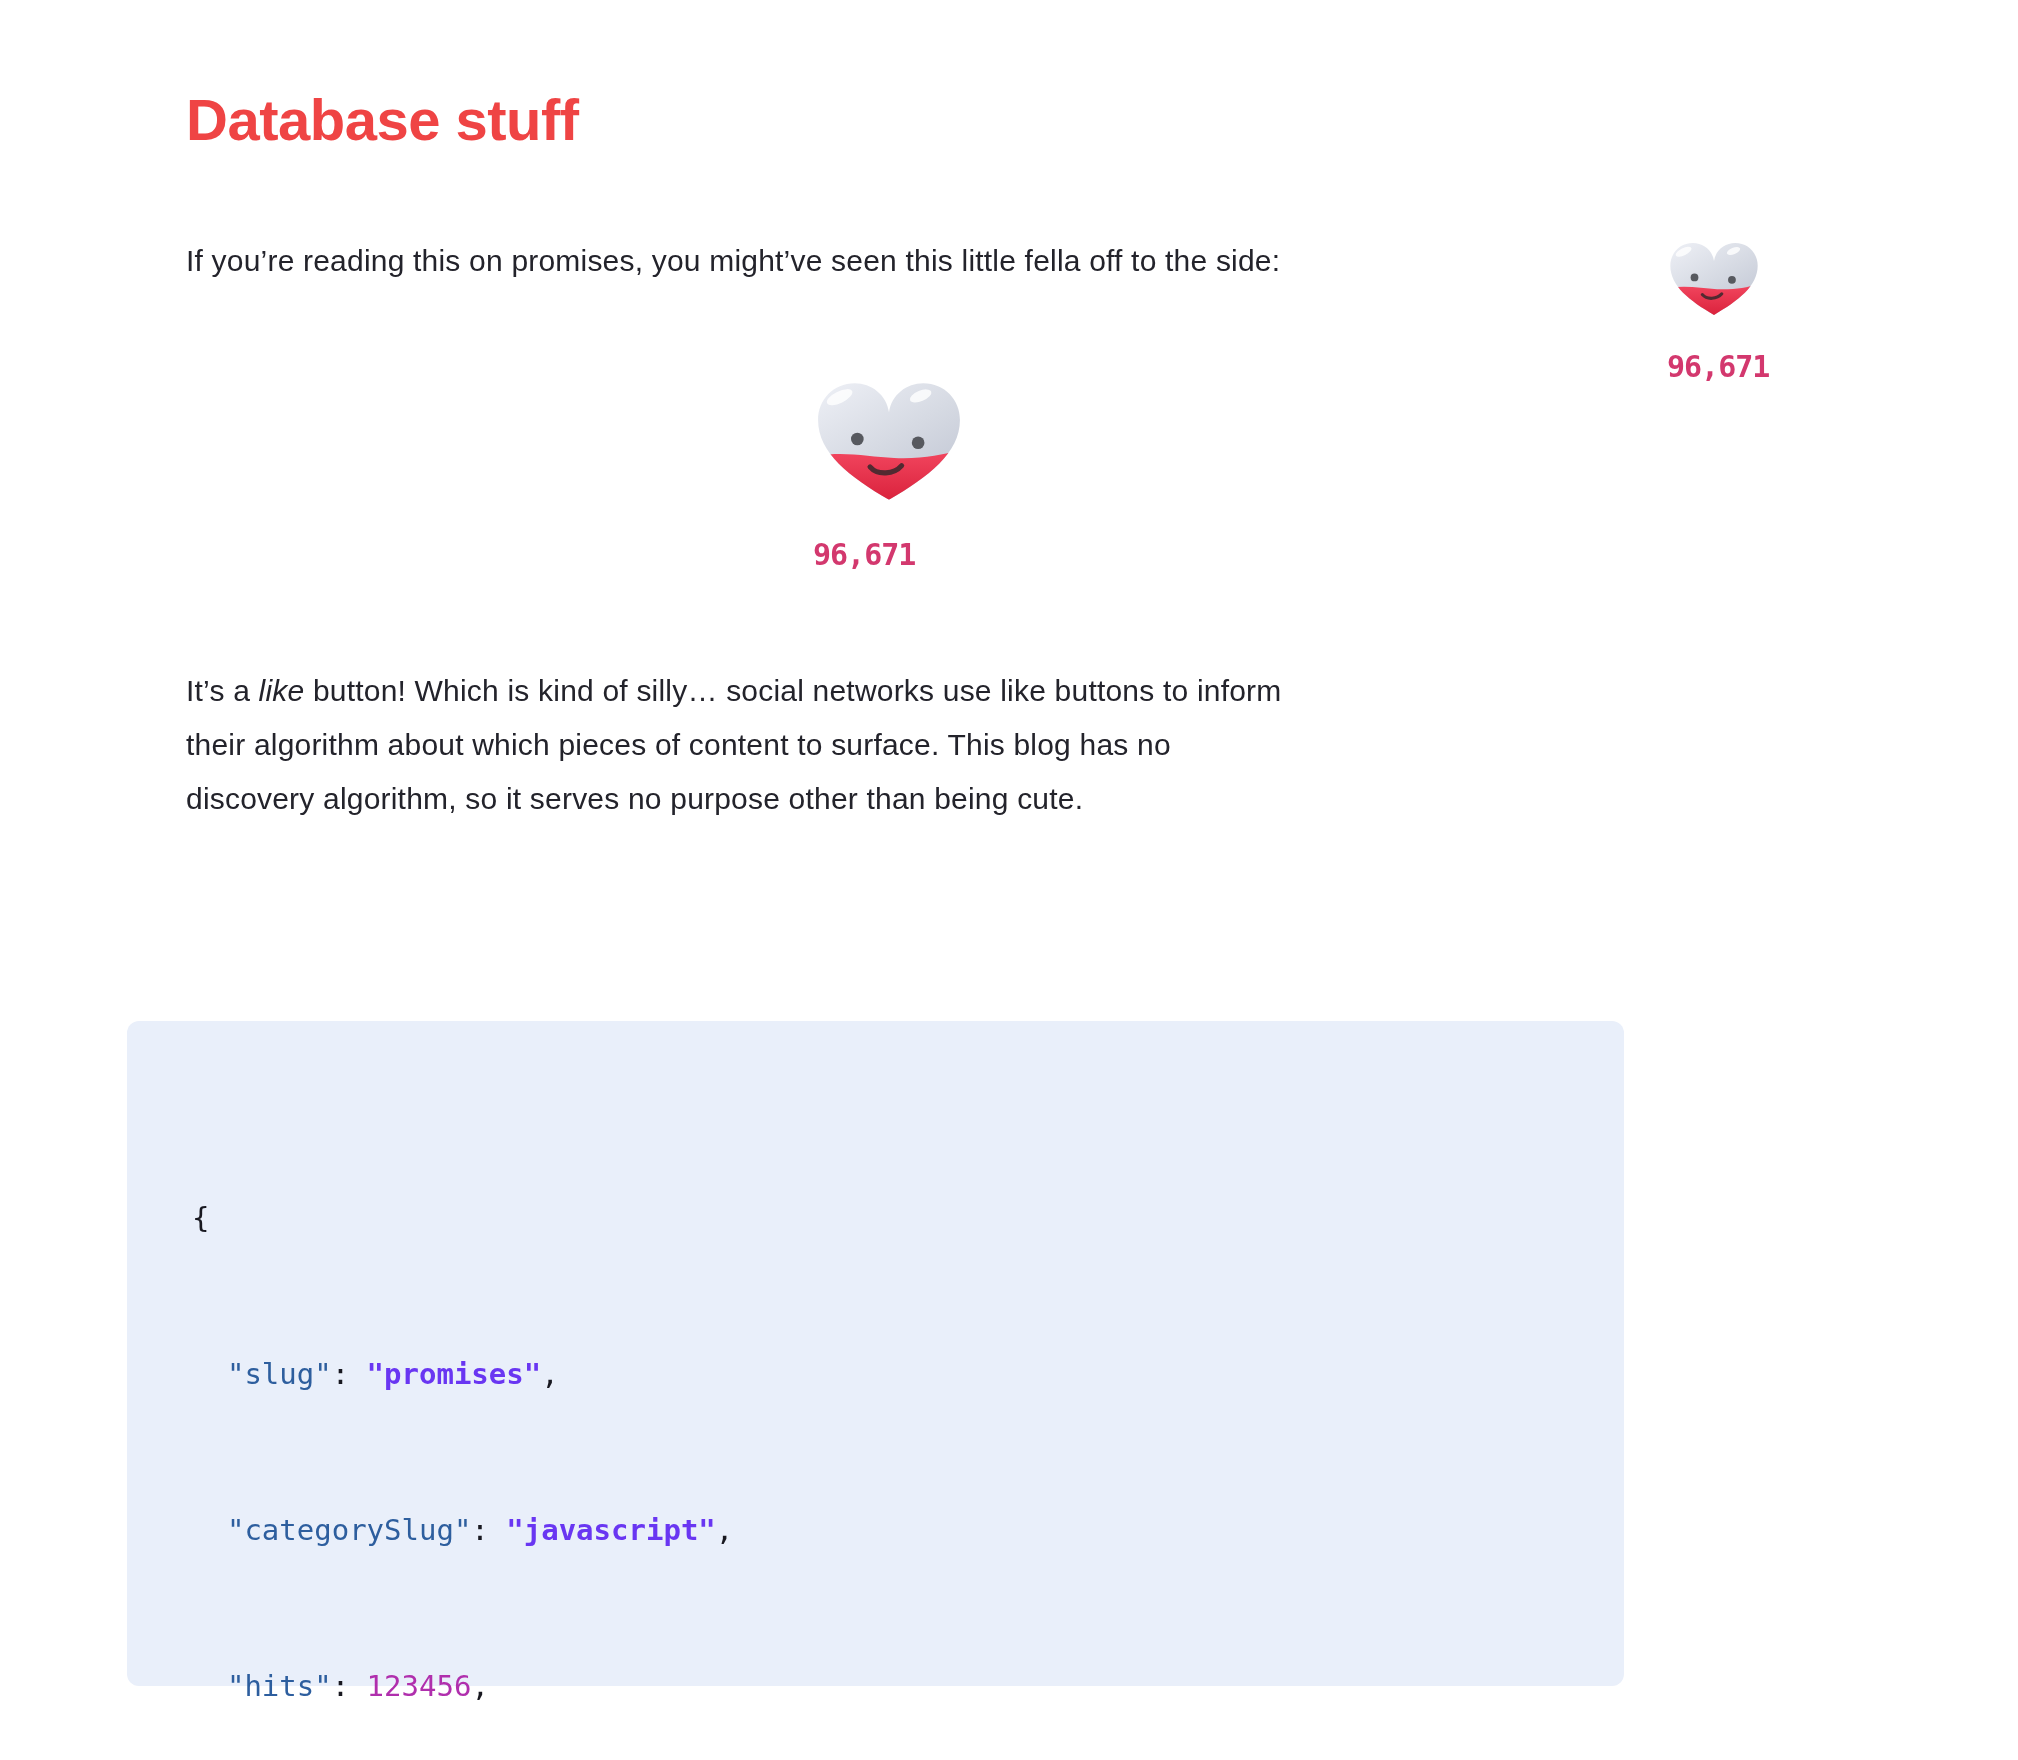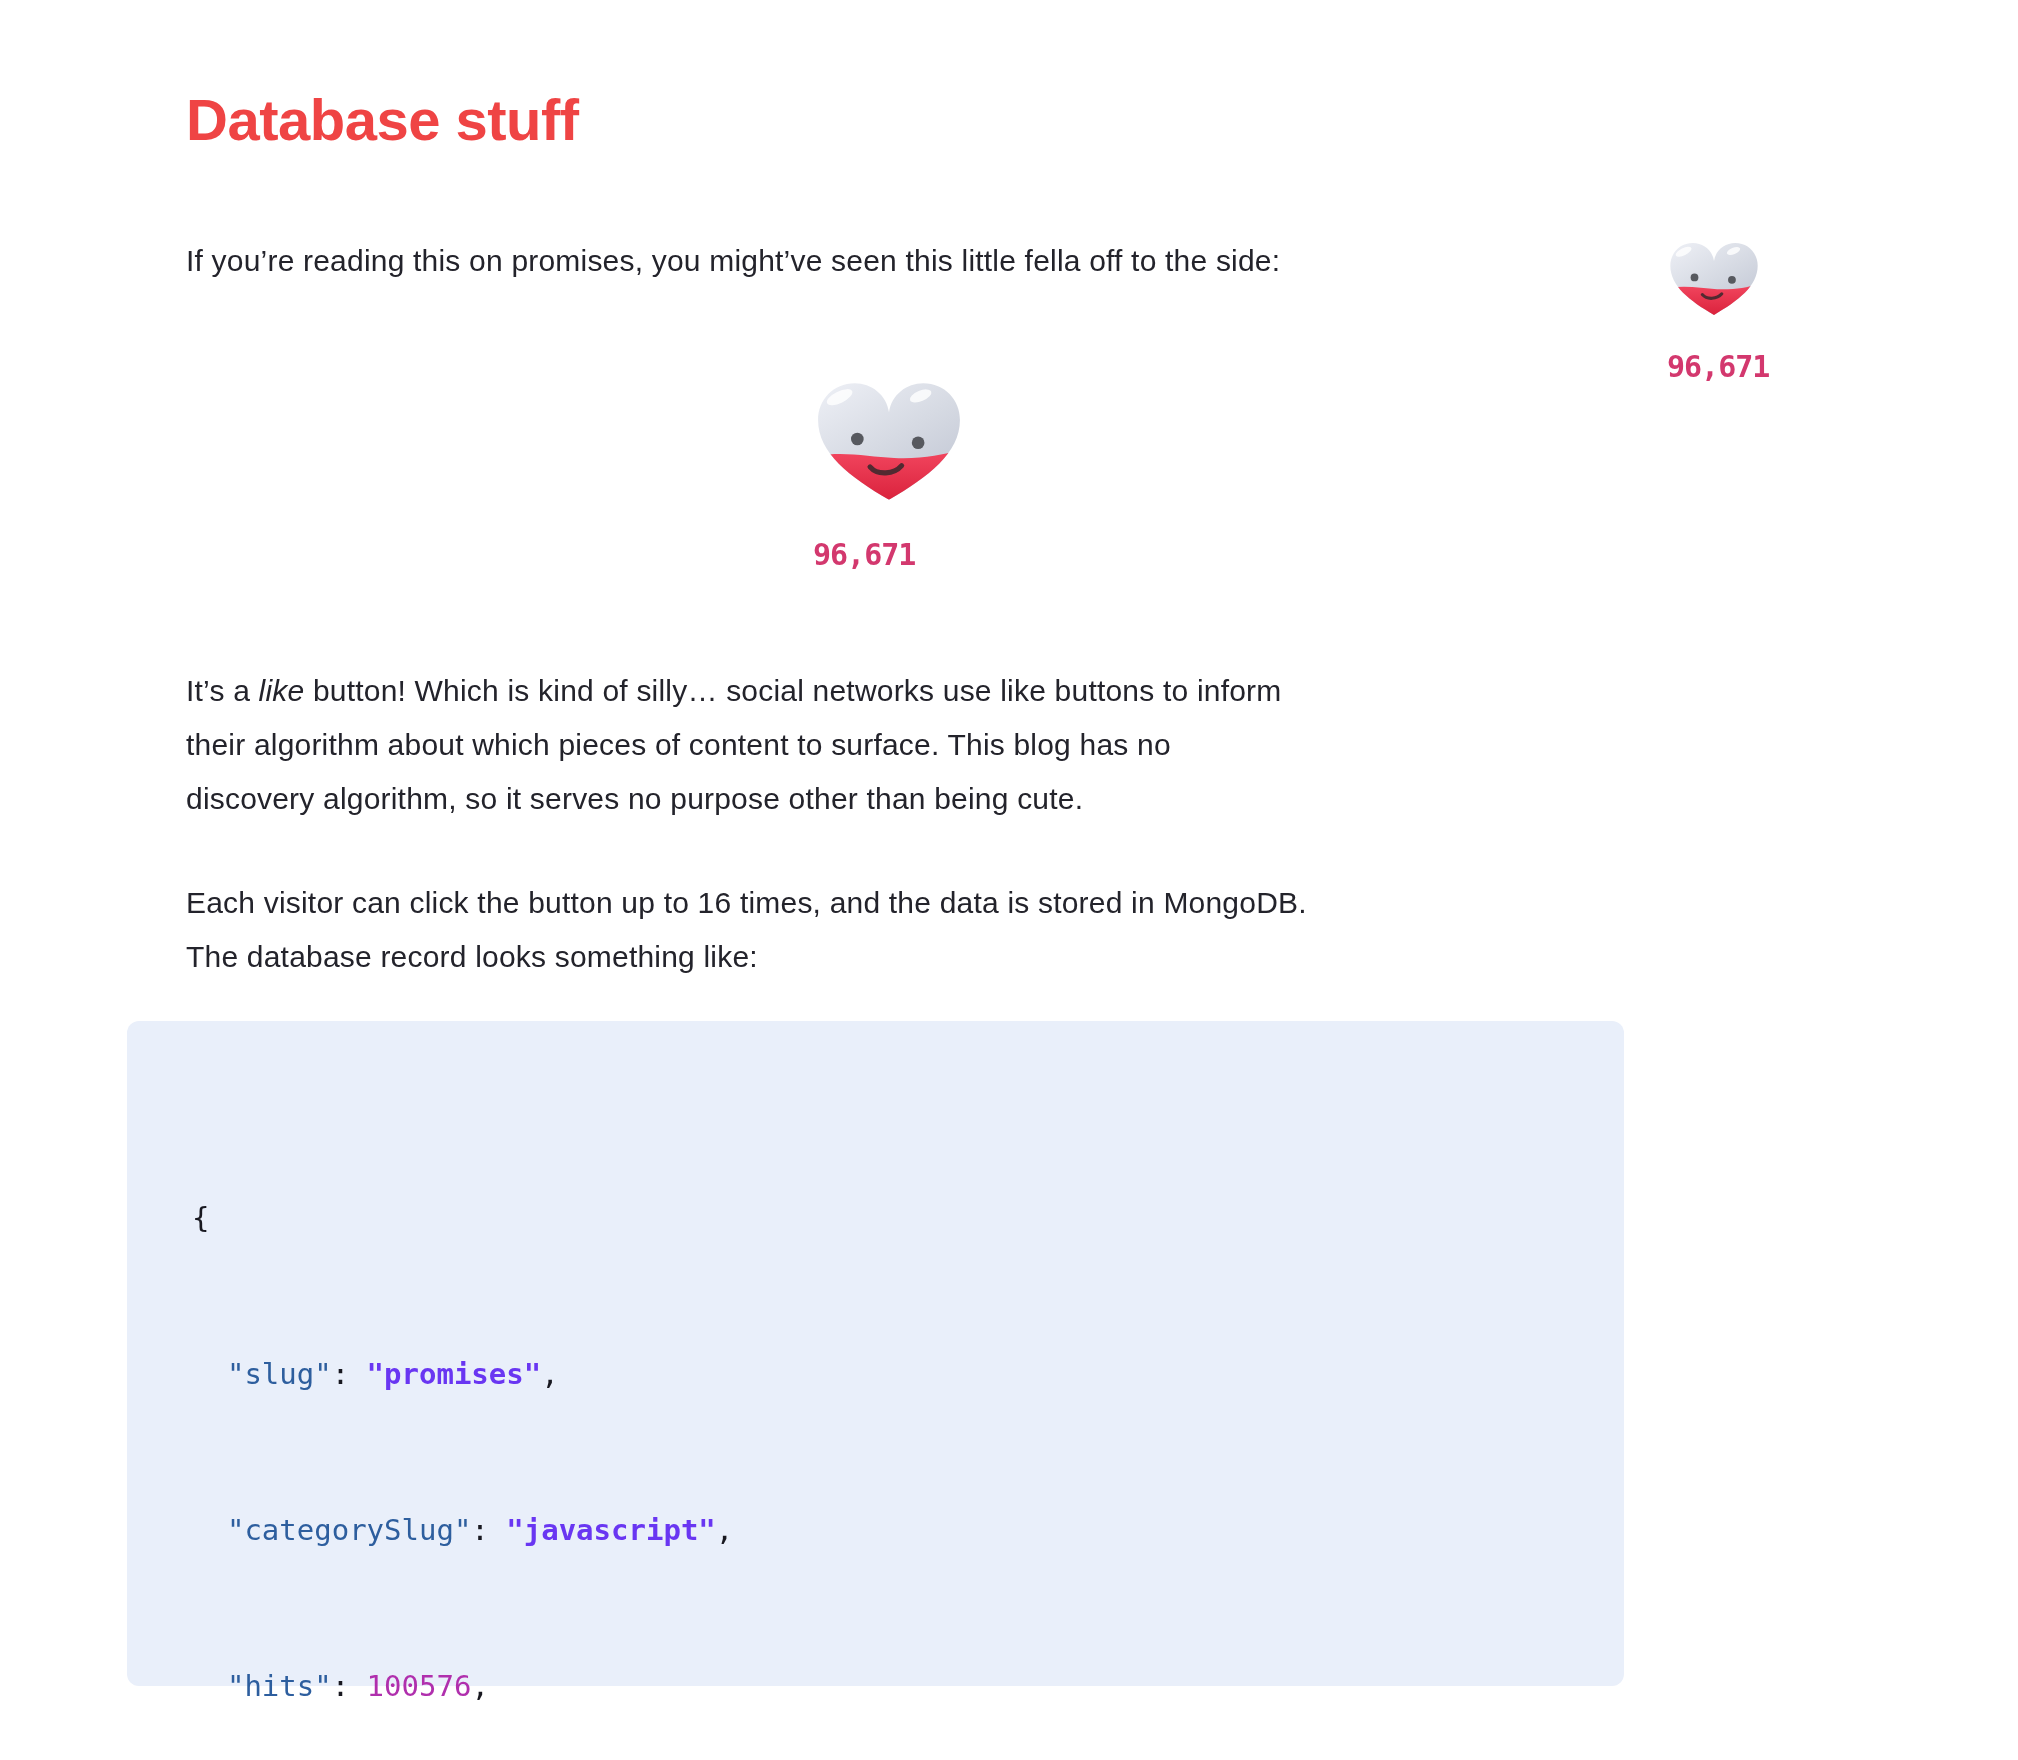--- a/index.html
+++ b/index.html
@@ -123,28 +123,26 @@
           <use href="#heartShape"></use>
         </svg>
     </button>
     <div class="like-count">96,671</div>
   </aside>
 
   <p class="para p2"><span>It’s a </span><em>like</em><span class="preline"> button! Which is kind of silly… social networks use like buttons to inform
 their algorithm about which pieces of content to surface. This blog has no
 discovery algorithm, so it serves no purpose other than being cute.</span></p>
 
-  <p class="para p3 preline">Each visitor can click the button up to 16 times, and the data is stored in MongoDB.
-The database record looks something like:</p>
 
   <div class="code-block">
     <div class="cl"><span class="t-p">{</span></div>
     <div class="cl"><span class="t-p">  </span><span class="t-k">"slug"</span><span class="t-p">: </span><span class="t-s">"promises"</span><span class="t-p">,</span></div>
     <div class="cl"><span class="t-p">  </span><span class="t-k">"categorySlug"</span><span class="t-p">: </span><span class="t-s">"javascript"</span><span class="t-p">,</span></div>
-    <div class="cl"><span class="t-p">  </span><span class="t-k">"hits"</span><span class="t-p">: </span><span class="t-n">100576</span><span class="t-p">,</span></div>
+    <div class="cl"><span class="t-p">  </span><span class="t-k">"hits"</span><span class="t-p">: </span><span class="t-n">123456</span><span class="t-p">,</span></div>
     
     
     
     
     
     
     
   </div>
 
 </div>

